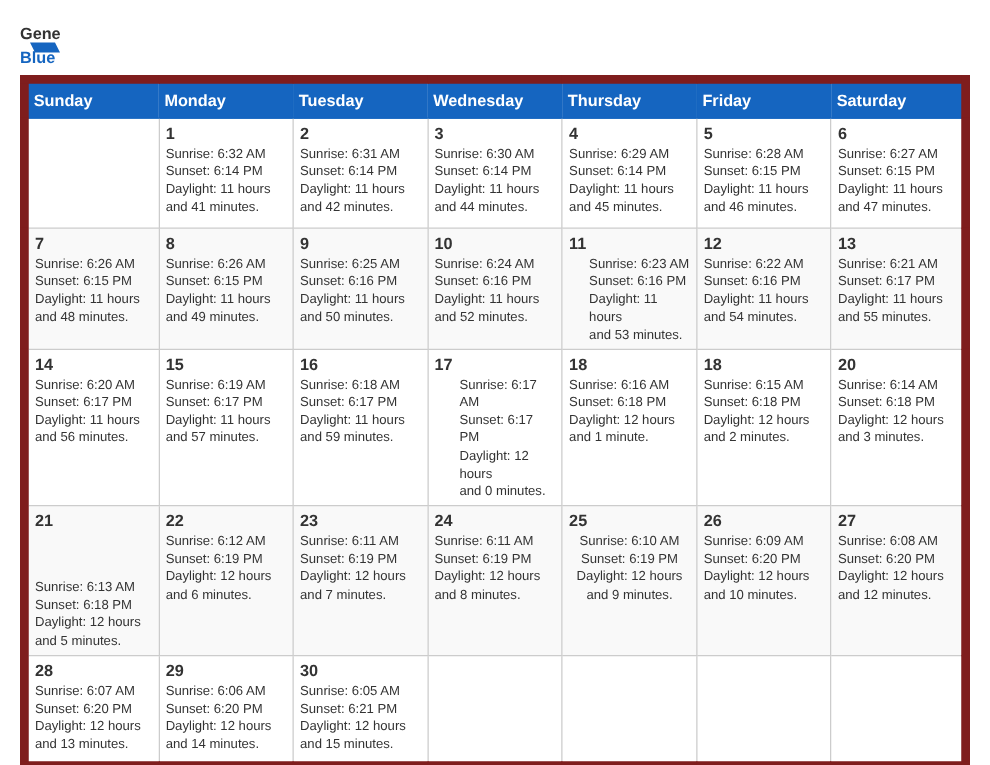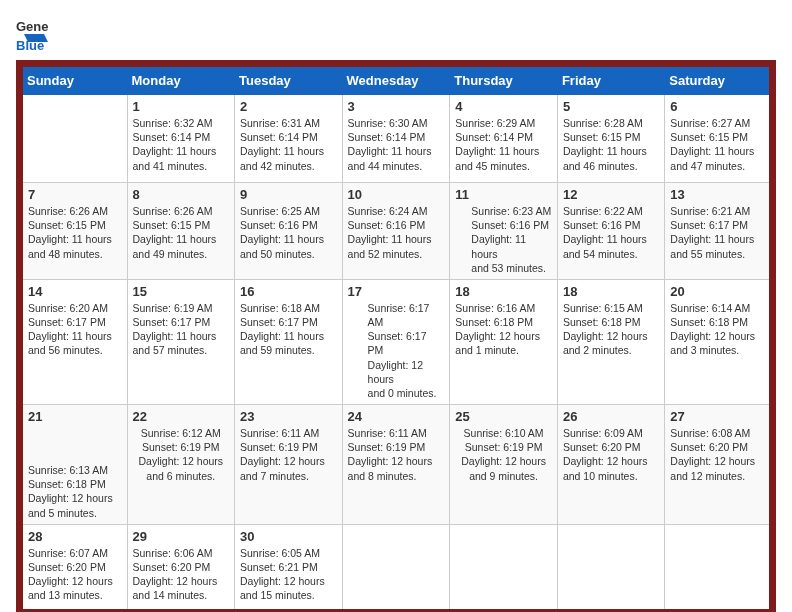--- a/index.html
+++ b/index.html
@@ -255,21 +255,21 @@
       <tr>
         <td>
           <span class="day-number">21</span>
           <div class="day-info" style="white-space: pre-line; margin-top: 39px;">Sunrise: 6:13 AM
 Sunset: 6:18 PM
 Daylight: 12 hours
 and 5 minutes.</div>
         </td>
         <td>
           <span class="day-number">22</span>
-          <div class="day-info" style="white-space: pre-line; text-align: center;">Sunrise: 6:12 AM
+          <div class="day-info" style="white-space: pre-line;">Sunrise: 6:12 AM
 Sunset: 6:19 PM
 Daylight: 12 hours
 and 6 minutes.</div>
         </td>
         <td>
           <span class="day-number">23</span>
           <div class="day-info" style="white-space: pre-line;">Sunrise: 6:11 AM
 Sunset: 6:19 PM
 Daylight: 12 hours
 and 7 minutes.</div>

